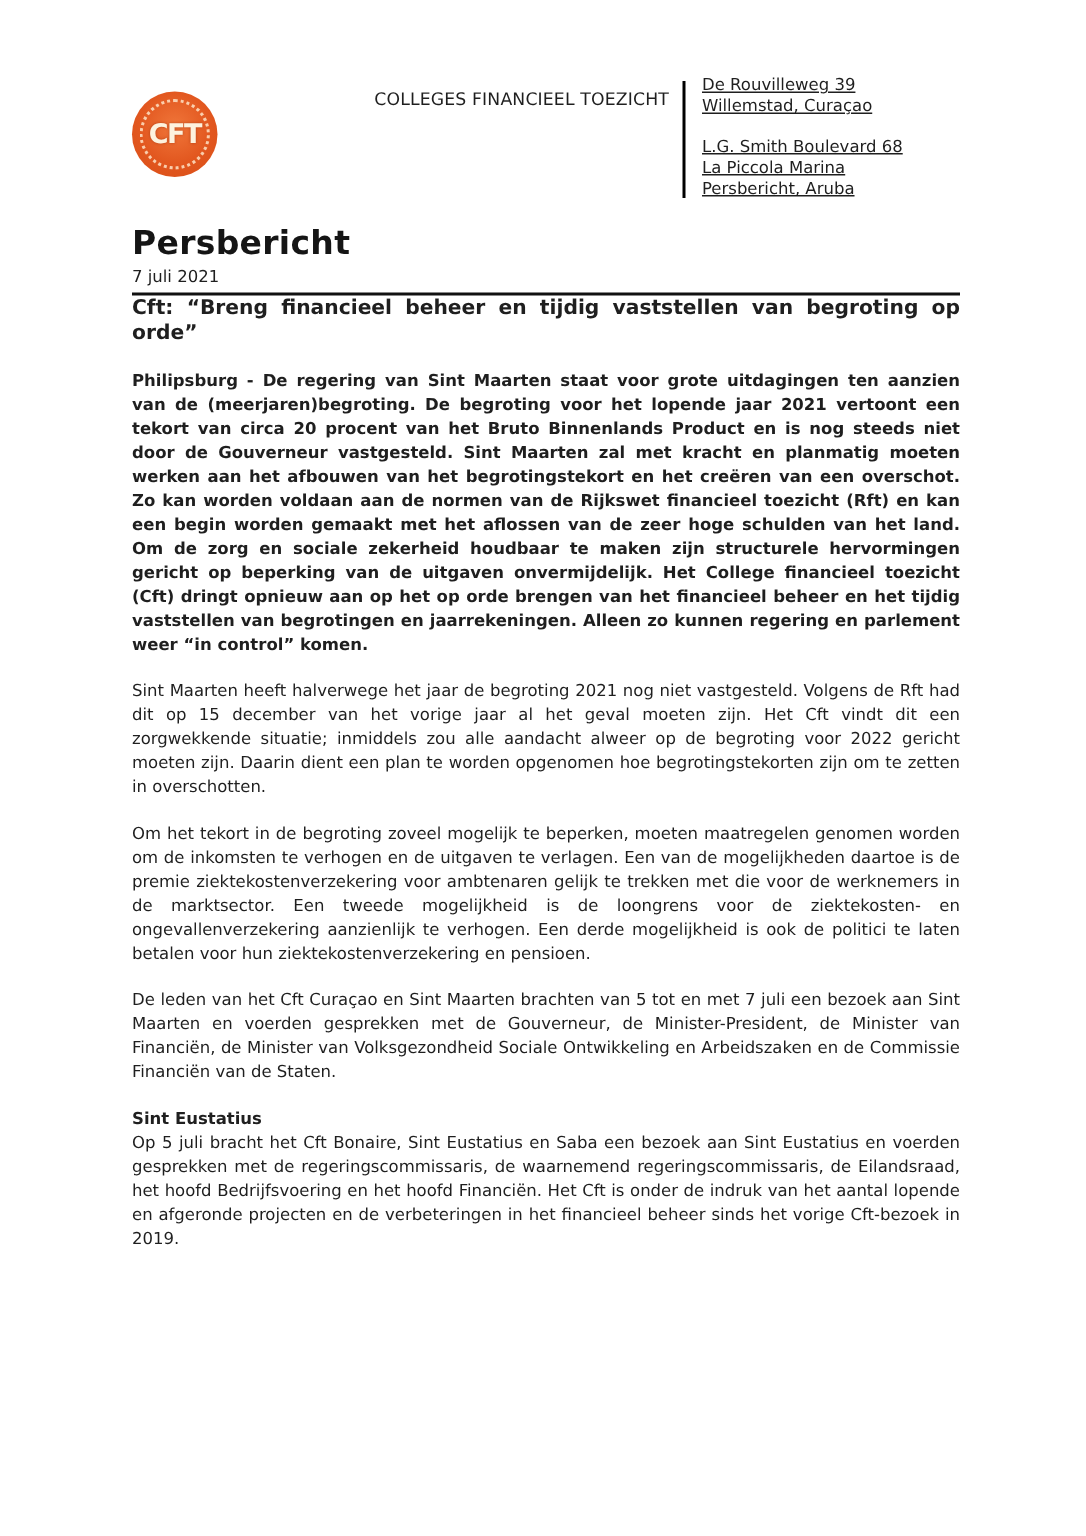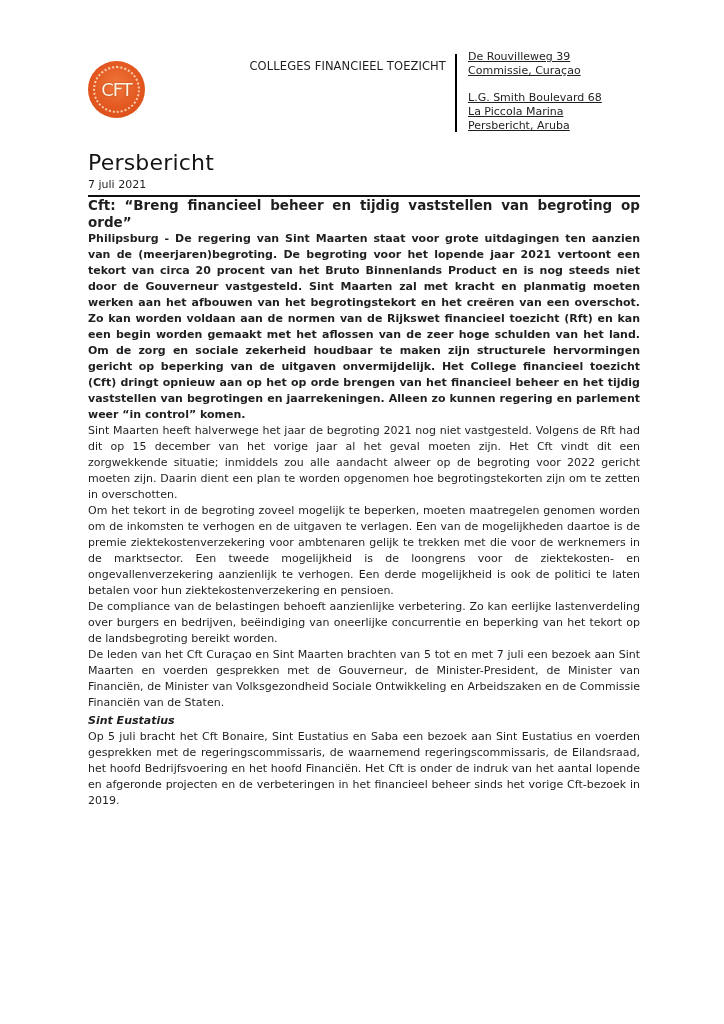--- a/index.html
+++ b/index.html
@@ -36,21 +36,21 @@
   }
   .logo::before {
     content: "";
     position: absolute;
     inset: 5px;
     border-radius: 50%;
     border: 2px dotted rgba(255, 236, 208, 0.8);
   }
   .logo-text {
     color: #fdf2de;
-    font-weight: normal;
+    font-weight: bold;
     font-size: 18px;
     letter-spacing: -1px;
     text-shadow: 0 0 2px rgba(140, 35, 0, 0.6);
   }
   .org-name {
     flex: 1 1 auto;
     text-align: right;
     font-weight: normal;
     font-size: 11.5px;
     margin-top: 9px;
@@ -71,21 +71,21 @@
     font-size: 11px;
     line-height: 14px;
   }
   .address-group { margin-bottom: 13px; text-decoration: underline; }
   .address-group:last-child { margin-bottom: 0; }
 
   
   .doc-title {
     margin-top: 17px;
     font-size: 22px;
-    font-weight: 400;
+    font-weight: 700;
     color: #151515;
     letter-spacing: 0.2px;
   }
   .doc-date {
     margin-top: 3px;
     font-size: 11px;
   }
   .title-divider {
     border: none;
     border-top: 2px solid #111;
@@ -94,70 +94,69 @@
 
   
   .headline {
     margin-top: 0;
     font-size: 13.5px;
     font-weight: bold;
     line-height: 17px;
     text-align: justify;
   }
   .body-paragraph {
+    margin-top: 15px;
     font-size: 11px;
     line-height: 16px;
     text-align: justify;
   }
   .body-paragraph.lead { font-weight: bold; }
   .subheading {
-    margin-top: 2px;
+    margin-top: 15px;
     font-size: 11px;
     line-height: 16px;
     font-weight: bold;
-    font-style: italic;
   }
   .subheading + .body-paragraph { margin-top: 0; }
 </style>
 </head>
 <body>
 
 <div class="page">
 
   <header class="letterhead">
     <div class="logo">
       <span class="logo-text">CFT</span>
     </div>
     <div class="org-name">COLLEGES FINANCIEEL TOEZICHT</div>
     <div class="letterhead-vline"></div>
     <div class="addresses">
       <div class="address-group">
         <div>De Rouvilleweg 39</div>
-        <div>Commissie, Curaçao</div>
+        <div>Willemstad, Curaçao</div>
       </div>
       <div class="address-group">
         <div>L.G. Smith Boulevard 68</div>
         <div>La Piccola Marina</div>
         <div>Persbericht, Aruba</div>
       </div>
     </div>
   </header>
 
   <main>
     <h1 class="doc-title">Persbericht</h1>
     <div class="doc-date">7 juli 2021</div>
     <hr class="title-divider">
 
     <h2 class="headline">Cft: “Breng financieel beheer en tijdig vaststellen van begroting op orde”</h2>
 
     <p class="body-paragraph lead">Philipsburg - De regering van Sint Maarten staat voor grote uitdagingen ten aanzien van de (meerjaren)begroting. De begroting voor het lopende jaar 2021 vertoont een tekort van circa 20 procent van het Bruto Binnenlands Product en is nog steeds niet door de Gouverneur vastgesteld. Sint Maarten zal met kracht en planmatig moeten werken aan het afbouwen van het begrotingstekort en het creëren van een overschot. Zo kan worden voldaan aan de normen van de Rijkswet financieel toezicht (Rft) en kan een begin worden gemaakt met het aflossen van de zeer hoge schulden van het land. Om de zorg en sociale zekerheid houdbaar te maken zijn structurele hervormingen gericht op beperking van de uitgaven onvermijdelijk. Het College financieel toezicht (Cft) dringt opnieuw aan op het op orde brengen van het financieel beheer en het tijdig vaststellen van begrotingen en jaarrekeningen. Alleen zo kunnen regering en parlement weer “in control” komen.</p>
 
     <p class="body-paragraph">Sint Maarten heeft halverwege het jaar de begroting 2021 nog niet vastgesteld. Volgens de Rft had dit op 15 december van het vorige jaar al het geval moeten zijn. Het Cft vindt dit een zorgwekkende situatie; inmiddels zou alle aandacht alweer op de begroting voor 2022 gericht moeten zijn. Daarin dient een plan te worden opgenomen hoe begrotingstekorten zijn om te zetten in overschotten.</p>
     <p class="body-paragraph">Om het tekort in de begroting zoveel mogelijk te beperken, moeten maatregelen genomen worden om de inkomsten te verhogen en de uitgaven te verlagen. Een van de mogelijkheden daartoe is de premie ziektekostenverzekering voor ambtenaren gelijk te trekken met die voor de werknemers in de marktsector. Een tweede mogelijkheid is de loongrens voor de ziektekosten- en ongevallenverzekering aanzienlijk te verhogen. Een derde mogelijkheid is ook de politici te laten betalen voor hun ziektekostenverzekering en pensioen.</p>
-    <p class="body-paragraph">De compliance van de belastingen behoeft aanzienlijke verbetering. Zo kan eerlijke lastenverdeling over burgers en bedrijven, beëindiging van oneerlijke concurrentie en beperking van het tekort op de landsbegroting bereikt worden.</p>
     <p class="body-paragraph">De leden van het Cft Curaçao en Sint Maarten brachten van 5 tot en met 7 juli een bezoek aan Sint Maarten en voerden gesprekken met de Gouverneur, de Minister-President, de Minister van Financiën, de Minister van Volksgezondheid Sociale Ontwikkeling en Arbeidszaken en de Commissie Financiën van de Staten.</p>
 
     <h3 class="subheading">Sint Eustatius</h3>
     <p class="body-paragraph">Op 5 juli bracht het Cft Bonaire, Sint Eustatius en Saba een bezoek aan Sint Eustatius en voerden gesprekken met de regeringscommissaris, de waarnemend regeringscommissaris, de Eilandsraad, het hoofd Bedrijfsvoering en het hoofd Financiën. Het Cft is onder de indruk van het aantal lopende en afgeronde projecten en de verbeteringen in het financieel beheer sinds het vorige Cft-bezoek in 2019.</p>
 
   </main>
 
 </div>
 
 </body></html>

